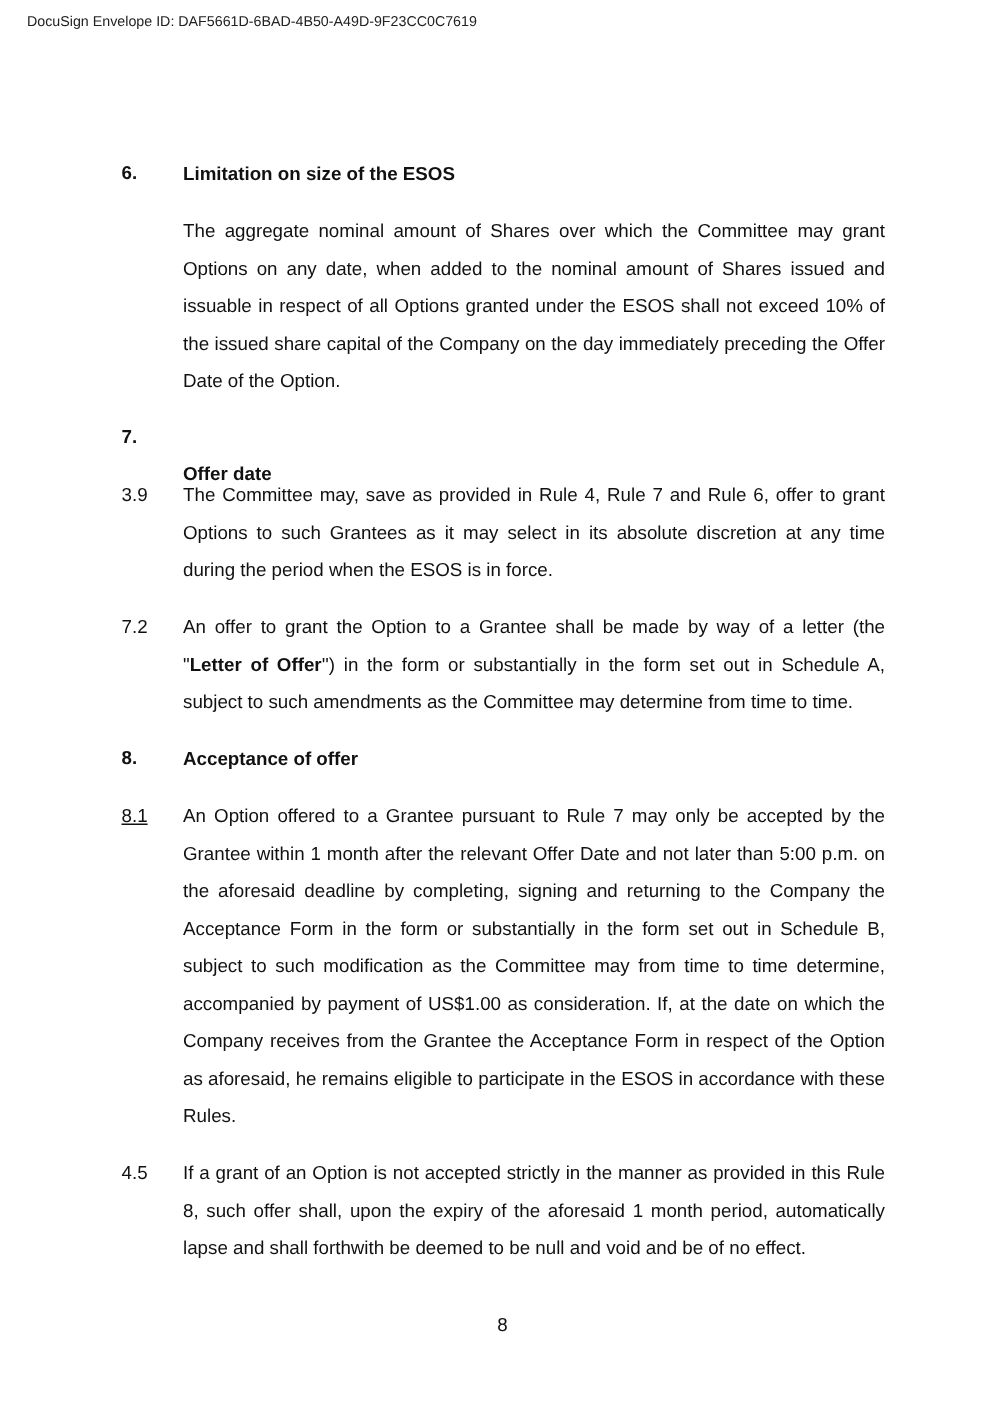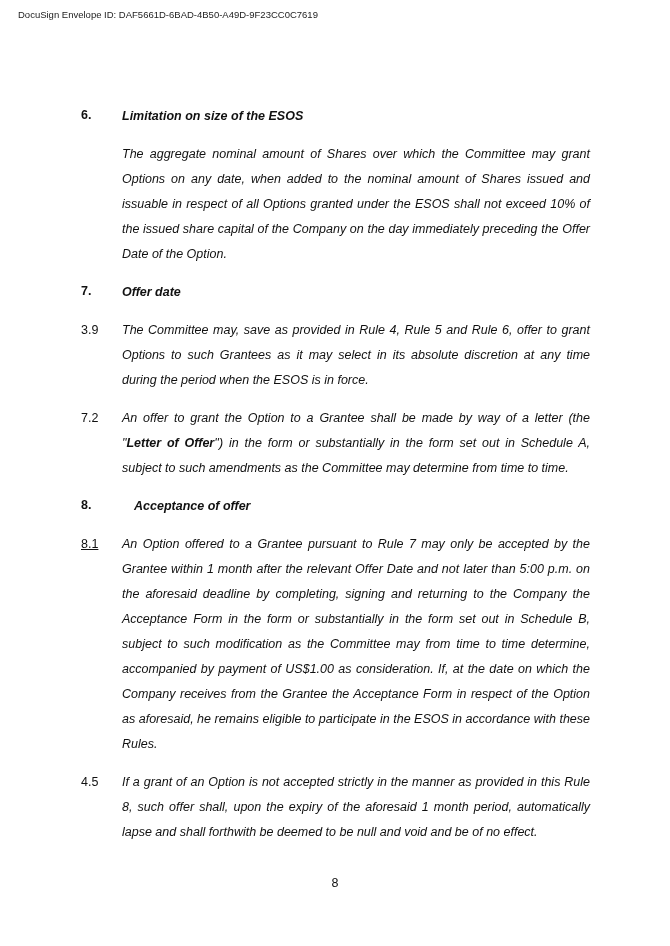--- a/index.html
+++ b/index.html
@@ -4,21 +4,21 @@
 <style>
   html, body { margin: 0; padding: 0; background: #ffffff; }
   body { width: 670px; height: 946px; position: relative; overflow: hidden;
          font-family: "Liberation Sans", sans-serif; color: #111; }
   .envelope { position: absolute; left: 18px; top: 9px; font-size: 9.5px; color: #222;
               font-family: "Liberation Sans", sans-serif; }
   .page { position: absolute; left: 0; top: 0; width: 670px; }
   .row { position: absolute; left: 81px; width: 508px; }
   .num { position: absolute; left: 0; width: 40px; font-size: 12.5px; }
   .body { position: absolute; left: 41px; width: 468px; font-size: 12.5px; line-height: 25px;
-          text-align: justify; text-align-last: left; font-style: italic; }
+          text-align: justify; text-align-last: left; }
   .heading .num, .heading .body { font-weight: bold; }
   .body b { font-weight: bold; }
   .pageno { position: absolute; left: 0; width: 670px; top: 876px; text-align: center; font-size: 12.5px; }
 </style>
 </head>
 <body>
 
 <div class="envelope">DocuSign Envelope ID: DAF5661D-6BAD-4B50-A49D-9F23CC0C7619</div>
 
 <div class="page">
@@ -26,34 +26,34 @@
   <div class="row heading" style="top:108px;">
     <span class="num">6.</span>
     <span class="body" style="line-height:16px;">Limitation on size of the ESOS</span>
   </div>
   <div class="row" style="top:142px;">
     <div class="body">The aggregate nominal amount of Shares over which the Committee may grant Options on any date, when added to the nominal amount of Shares issued and issuable in respect of all Options granted under the ESOS shall not exceed 10% of the issued share capital of the Company on the day immediately preceding the Offer Date of the Option.</div>
   </div>
 
   <div class="row heading" style="top:284px;">
     <span class="num">7.</span>
-    <span class="body" style="line-height:16px;">Offer date</span>
+    <span class="body" style="line-height:16px;margin-top:24px;">Offer date</span>
   </div>
   <div class="row" style="top:318px;">
     <span class="num" style="line-height:25px;">3.9</span>
-    <div class="body">The Committee may, save as provided in Rule 4, Rule 5 and Rule 6, offer to grant Options to such Grantees as it may select in its absolute discretion at any time during the period when the ESOS is in force.</div>
+    <div class="body">The Committee may, save as provided in Rule 4, Rule 7 and Rule 6, offer to grant Options to such Grantees as it may select in its absolute discretion at any time during the period when the ESOS is in force.</div>
   </div>
   <div class="row" style="top:406px;">
     <span class="num" style="line-height:25px;">7.2</span>
     <div class="body"><span>An offer to grant the Option to a Grantee shall be made by way of a letter (the "</span><b>Letter of Offer</b><span>'') in the form or substantially in the form set out in Schedule A, subject to such amendments as the Committee may determine from time to time.</span></div>
   </div>
 
   <div class="row heading" style="top:498px;">
     <span class="num">8.</span>
-    <span class="body" style="line-height:16px;margin-left:12px;">Acceptance of offer</span>
+    <span class="body" style="line-height:16px;">Acceptance of offer</span>
   </div>
   <div class="row" style="top:532px;">
     <span class="num" style="line-height:25px;text-decoration:underline;">8.1</span>
     <div class="body">An Option offered to a Grantee pursuant to Rule 7 may only be accepted by the Grantee within 1 month after the relevant Offer Date and not later than 5:00 p.m. on the aforesaid deadline by completing, signing and returning to the Company the Acceptance Form in the form or substantially in the form set out in Schedule B, subject to such modification as the Committee may from time to time determine, accompanied by payment of US$1.00 as consideration. If, at the date on which the Company receives from the Grantee the Acceptance Form in respect of the Option as aforesaid, he remains eligible to participate in the ESOS in accordance with these Rules.</div>
   </div>
   <div class="row" style="top:770px;">
     <span class="num" style="line-height:25px;">4.5</span>
     <div class="body">If a grant of an Option is not accepted strictly in the manner as provided in this Rule 8, such offer shall, upon the expiry of the aforesaid 1 month period, automatically lapse and shall forthwith be deemed to be null and void and be of no effect.</div>
   </div>
 

